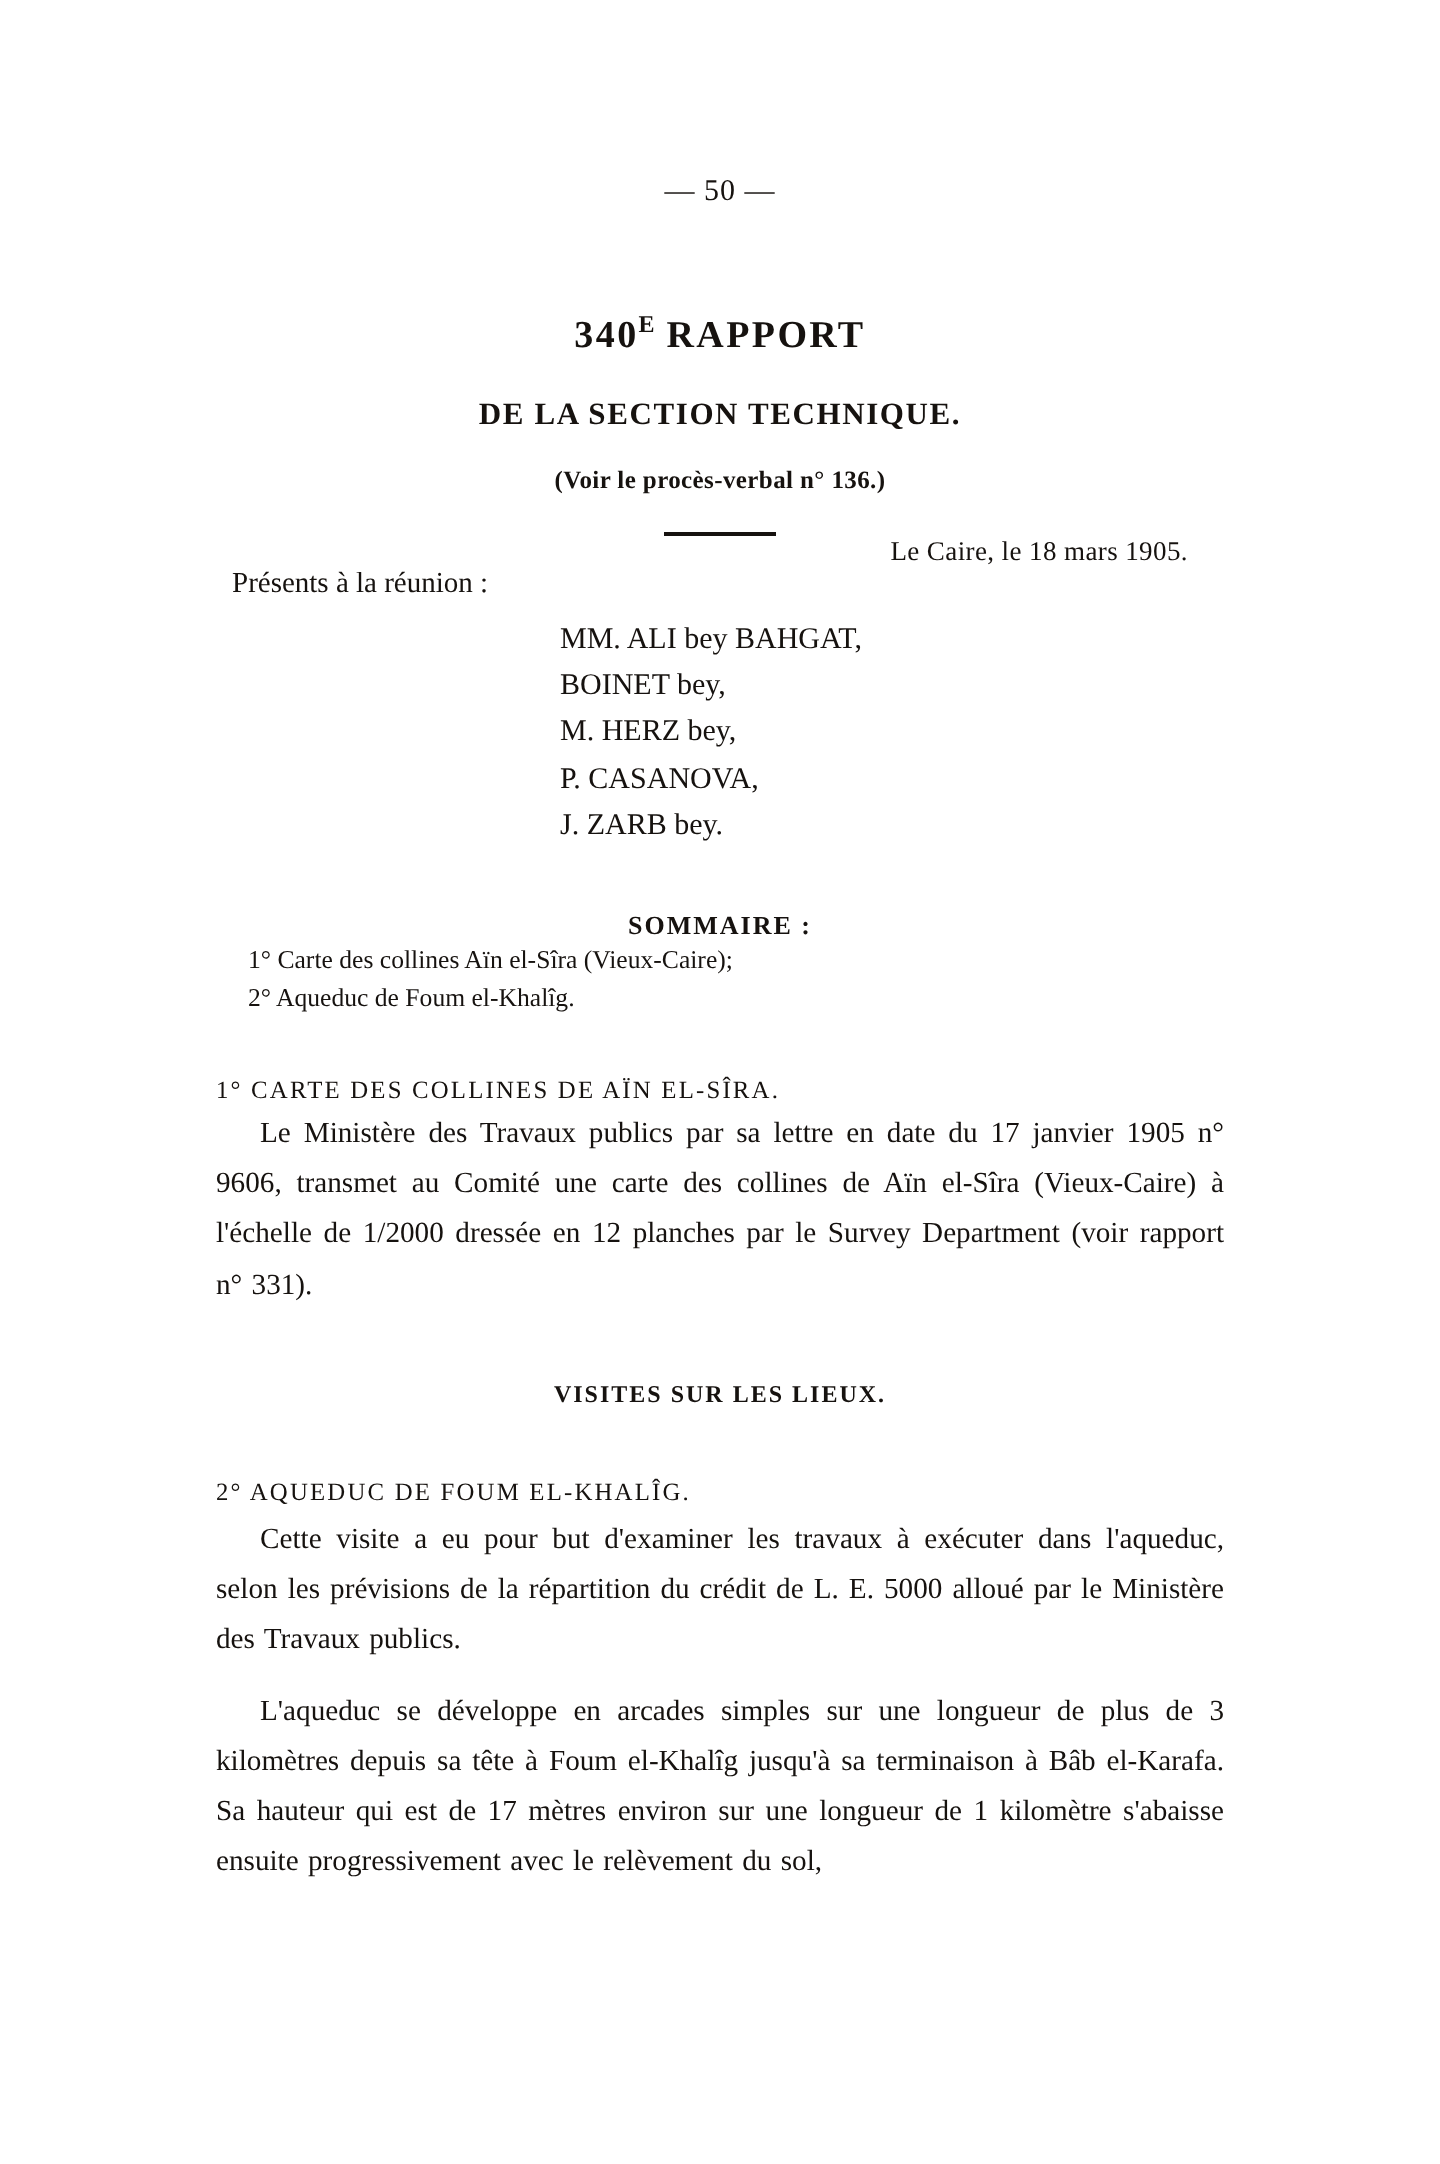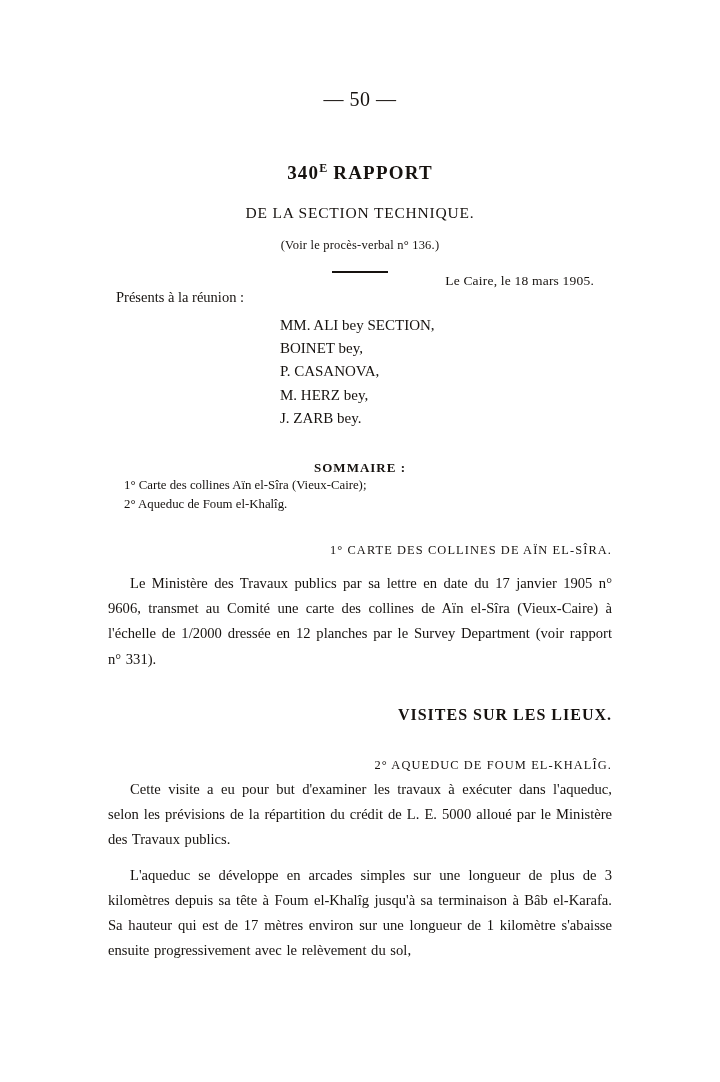--- a/index.html
+++ b/index.html
@@ -17,21 +17,21 @@
   }
   .page {
     width: 720px;
     height: 1082px;
     position: relative;
     box-sizing: border-box;
     padding: 0 108px;
   }
   .folio {
     text-align: center;
-    font-size: 20px;
+    font-size: 15px;
     letter-spacing: 0.5px;
     margin-top: 88px;
     font-family: "Liberation Serif", serif;
   }
   .title-block {
     margin-top: 50px;
     text-align: center;
   }
   .report-title {
     font-size: 19px;
@@ -40,27 +40,27 @@
     font-family: "Liberation Serif", serif;
     text-align: center;
   }
   .report-title .sup {
     font-size: 12px;
     vertical-align: super;
     letter-spacing: 0;
   }
   .report-sub {
     font-size: 15.5px;
-    font-weight: normal;
+    font-weight: bold;
     letter-spacing: 0.8px;
     margin-top: 20px;
   }
   .report-ref {
     font-size: 12.5px;
-    font-weight: normal;
+    font-weight: bold;
     margin-top: 16px;
     letter-spacing: 0.2px;
   }
   .rule {
     width: 56px;
     height: 1.6px;
     background: #16120f;
     margin: 18px auto 0 auto;
   }
   .dateline {
@@ -89,46 +89,46 @@
   }
   .summary-list {
     padding-left: 8px;
     font-size: 12.8px;
     line-height: 1.45;
   }
   .summary-list div {
     padding-left: 8px;
   }
   .section-head {
-    text-align: right;
+    text-align: left;
     font-size: 12.4px;
     letter-spacing: 1.1px;
     font-variant: small-caps;
     margin-top: 30px;
   }
   .section-head.spaced {
     margin-top: 34px;
   }
   .visites {
-    text-align: right;
-    font-size: 16px;
+    text-align: center;
+    font-size: 12px;
     font-weight: bold;
     letter-spacing: 1px;
     margin-top: 34px;
   }
   p.body {
     font-size: 14.6px;
     line-height: 1.72;
     text-align: justify;
     margin: 11px 0 0 0;
     text-indent: 22px;
     word-spacing: 1px;
   }
   p.body.first {
-    margin-top: 13px;
+    margin-top: 2px;
   }
   p.tight {
     margin-top: 4px;
   }
 </style>
 </head>
 <body>
 
 <div class="page">
 
@@ -139,24 +139,24 @@
     <div class="report-sub">DE LA SECTION TECHNIQUE.</div>
     <div class="report-ref">(Voir le procès-verbal n° 136.)</div>
     <div class="rule"></div>
   </div>
 
   <div class="dateline">Le Caire, le 18 mars 1905.</div>
 
   <div class="presents">Présents à la réunion :</div>
 
   <div class="attendees">
-    <div>MM. ALI bey SECTION,</div>
+    <div>MM. ALI bey BAHGAT,</div>
     <div>BOINET bey,</div>
+    <div>M. HERZ bey,</div>
     <div>P. CASANOVA,</div>
-    <div>M. HERZ bey,</div>
     <div>J. ZARB bey.</div>
   </div>
 
   <div class="sommaire">SOMMAIRE :</div>
   <div class="summary-list">
     <div>1° Carte des collines Aïn el-Sîra (Vieux-Caire);</div>
     <div>2° Aqueduc de Foum el-Khalîg.</div>
   </div>
 
   <div class="section-head">1° CARTE DES COLLINES DE AÏN EL-SÎRA.</div>

